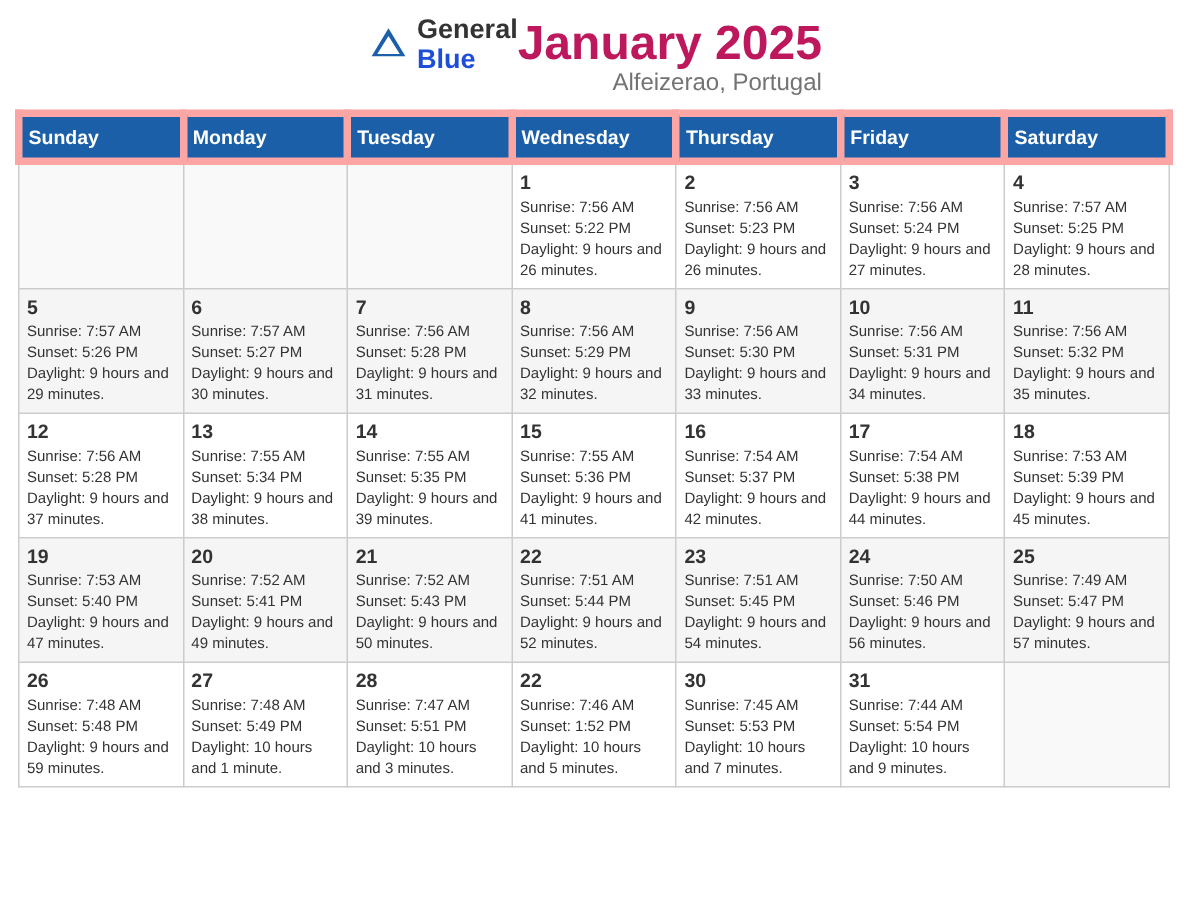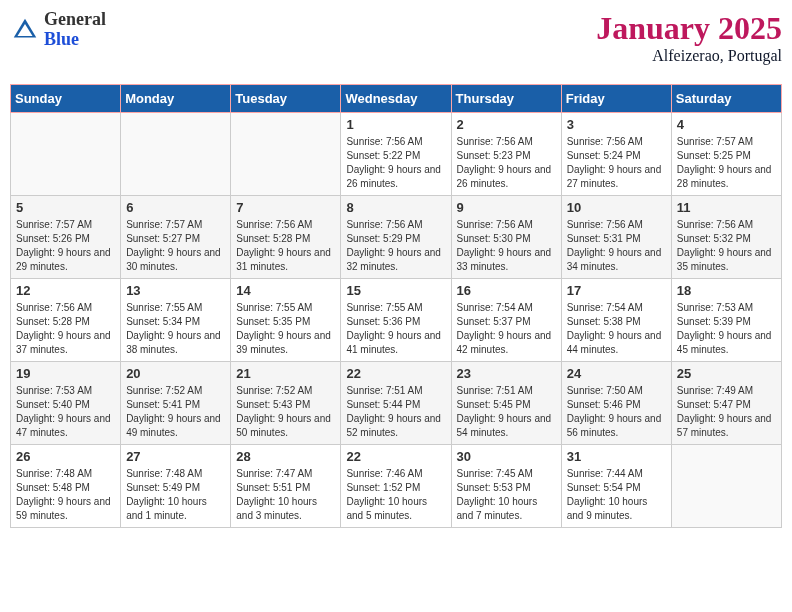--- a/index.html
+++ b/index.html
@@ -5,24 +5,23 @@
     * { box-sizing: border-box; margin: 0; padding: 0; }
     body {
       font-family: Arial, sans-serif;
       background: #fff;
       width: 792px;
       min-height: 612px;
       padding: 10px;
     }
     .header {
       display: flex;
-      justify-content: space-between;
+      justify-content: center;
       align-items: flex-start;
-      margin-bottom: 19px;
-      font-family: Liberation Serif, serif;
+      margin-bottom: 8px;
     }
     .logo {
       display: flex;
       align-items: center;
     }
     .logo-text {
       display: flex;
       flex-direction: column;
       line-height: 1.1;
     }
@@ -44,36 +43,36 @@
     .title-block {
       text-align: right;
     }
     .calendar-title {
       font-size: 32px;
       font-weight: bold;
       color: #be185d;
     }
     .calendar-subtitle {
       font-size: 16px;
-      color: #0f172a;
+      color: #737373;
     }
     table {
       width: 100%;
       border-collapse: collapse;
     }
     thead tr {
       background-color: #1a5fa8;
       color: #fff;
     }
     thead th {
       padding: 6px 4px;
       font-size: 13px;
       font-weight: bold;
       text-align: left;
-      border: 1px solid #fca5a5;
+      border: 5px solid #fca5a5;
     }
     tbody tr {
       vertical-align: top;
     }
     tbody td {
       border: 1px solid #ccc;
       padding: 4px 5px;
       font-size: 10.5px;
       color: #333;
       min-height: 80px;

